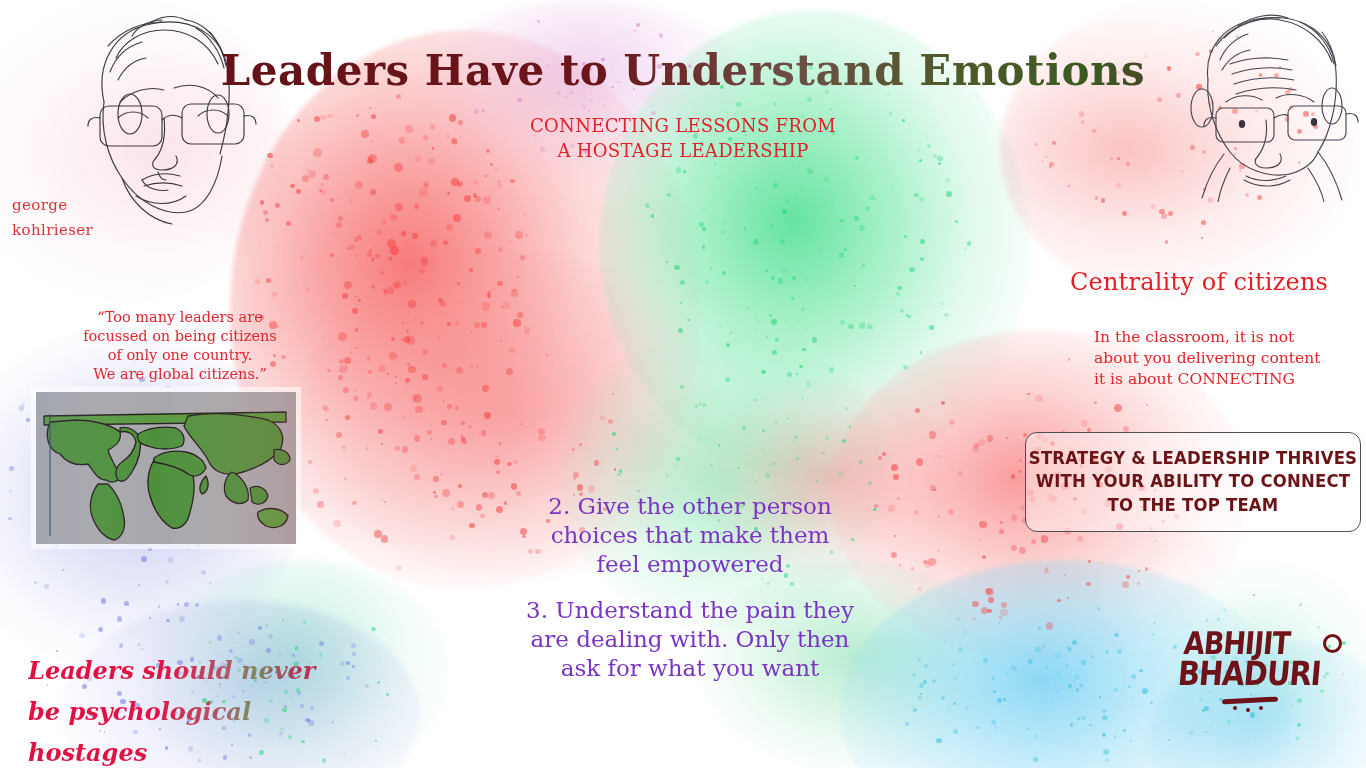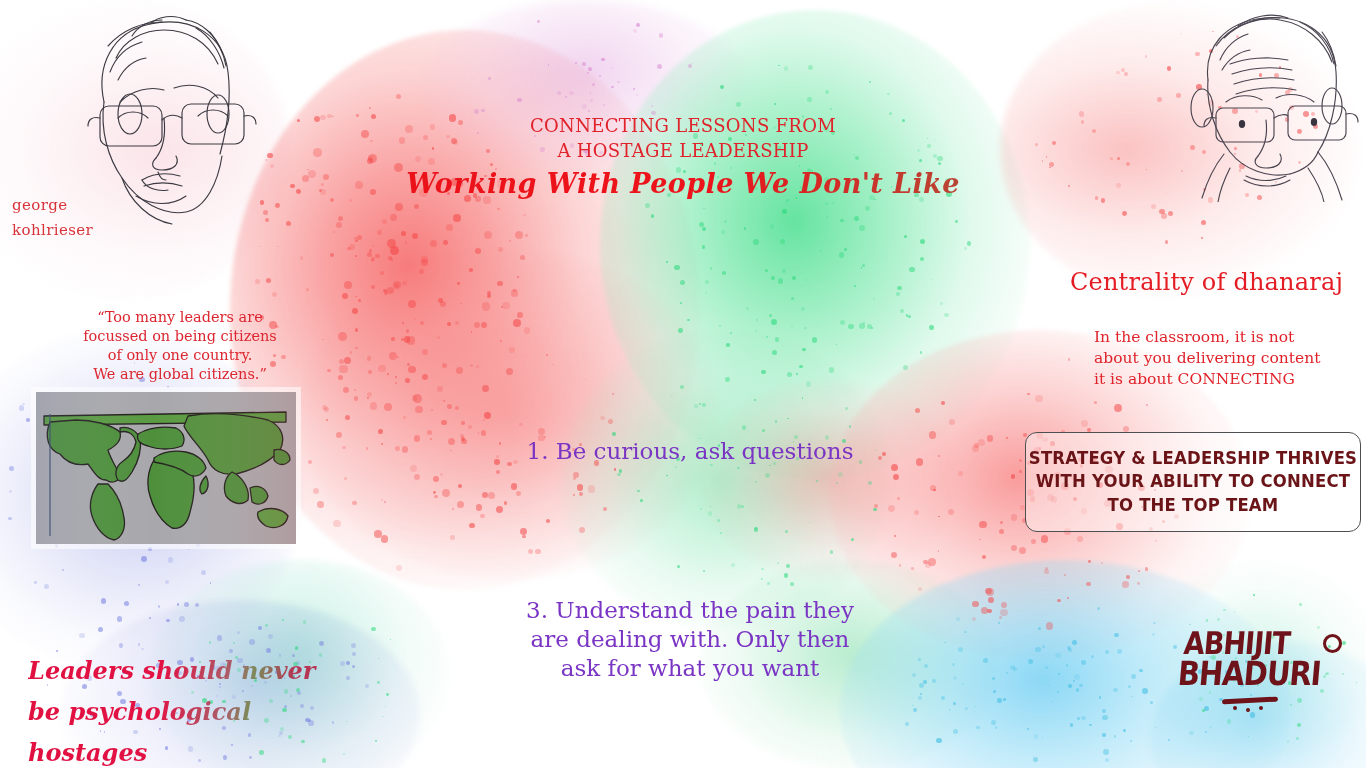--- a/index.html
+++ b/index.html
@@ -1428,30 +1428,30 @@
       <path d="M86 154 C80 160 84 166 94 166 C106 166 112 160 108 152"></path>
       <path d="M74 174 C86 180 102 180 114 174"></path>
       <path d="M72 178 C86 186 104 186 118 178"></path>
       <path d="M52 152 C44 162 36 176 30 196"></path>
       <path d="M146 150 C156 162 164 178 170 198"></path>
       <path d="M58 166 C52 178 48 188 46 200"></path>
       <path d="M136 166 C144 178 150 190 152 200"></path>
     </svg>
   </div>
 
+  <div class="t" id="title">Leaders Have to Understand Emotions</div>
 
   <div class="t" id="subtitle">
     <span>CONNECTING LESSONS FROM</span>
     <span class="l2">A HOSTAGE LEADERSHIP</span>
   </div>
 
-  <div class="t" id="script">Working With People We Don't Like</div>
-
-
-  <div class="t purple" id="pt1">1. Be curious, ask questions</div>
+
+
+  <div class="t purple" id="pt2">2. Give the other person<br>choices that make them<br>feel empowered</div>
   <div class="t purple" id="pt3">3. Understand the pain they<br>are dealing with. Only then<br>ask for what you want</div>
 
   <div class="t" id="name-left">george<br>kohlrieser</div>
   <div class="t" id="quote-global">“Too many leaders are<br>focussed on being citizens<br>of only one country.<br>We are global citizens.”</div>
 
   <div id="map-card">
     <svg viewBox="0 0 260 152" preserveAspectRatio="none">
       <rect x="0" y="0" width="260" height="152" fill="#b5b0a6"></rect>
       <rect x="0" y="0" width="260" height="152" fill="#8e9bb8" opacity=".35"></rect>
       <g fill="#4e8f3c" stroke="#25211f" stroke-width="1.3" stroke-linejoin="round">
@@ -1478,21 +1478,21 @@
           <stop offset="0" stop-color="#7f8fc0" stop-opacity=".5"></stop>
           <stop offset=".45" stop-color="#ffffff" stop-opacity="0"></stop>
           <stop offset="1" stop-color="#e05050" stop-opacity=".55"></stop>
         </linearGradient>
       </defs>
     </svg>
   </div>
 
   <div class="t" id="hostages">Leaders should never<br>be psychological hostages</div>
 
-  <div class="t" id="centrality">Centrality of dhanaraj</div>
+  <div class="t" id="centrality">Centrality of citizens</div>
   <div class="t" id="classroom">In the classroom, it is not<br>about you delivering content<br>it is about CONNECTING</div>
 
   <div id="callout">
     <div id="callout-text">STRATEGY &amp; LEADERSHIP THRIVES<br>WITH YOUR ABILITY TO CONNECT<br>TO THE TOP TEAM</div>
   </div>
 
   <div id="signature">
     <div id="sig-l1">ABHIJIT</div>
     <div id="sig-o"></div>
     <div id="sig-l2">BHADURI</div>

